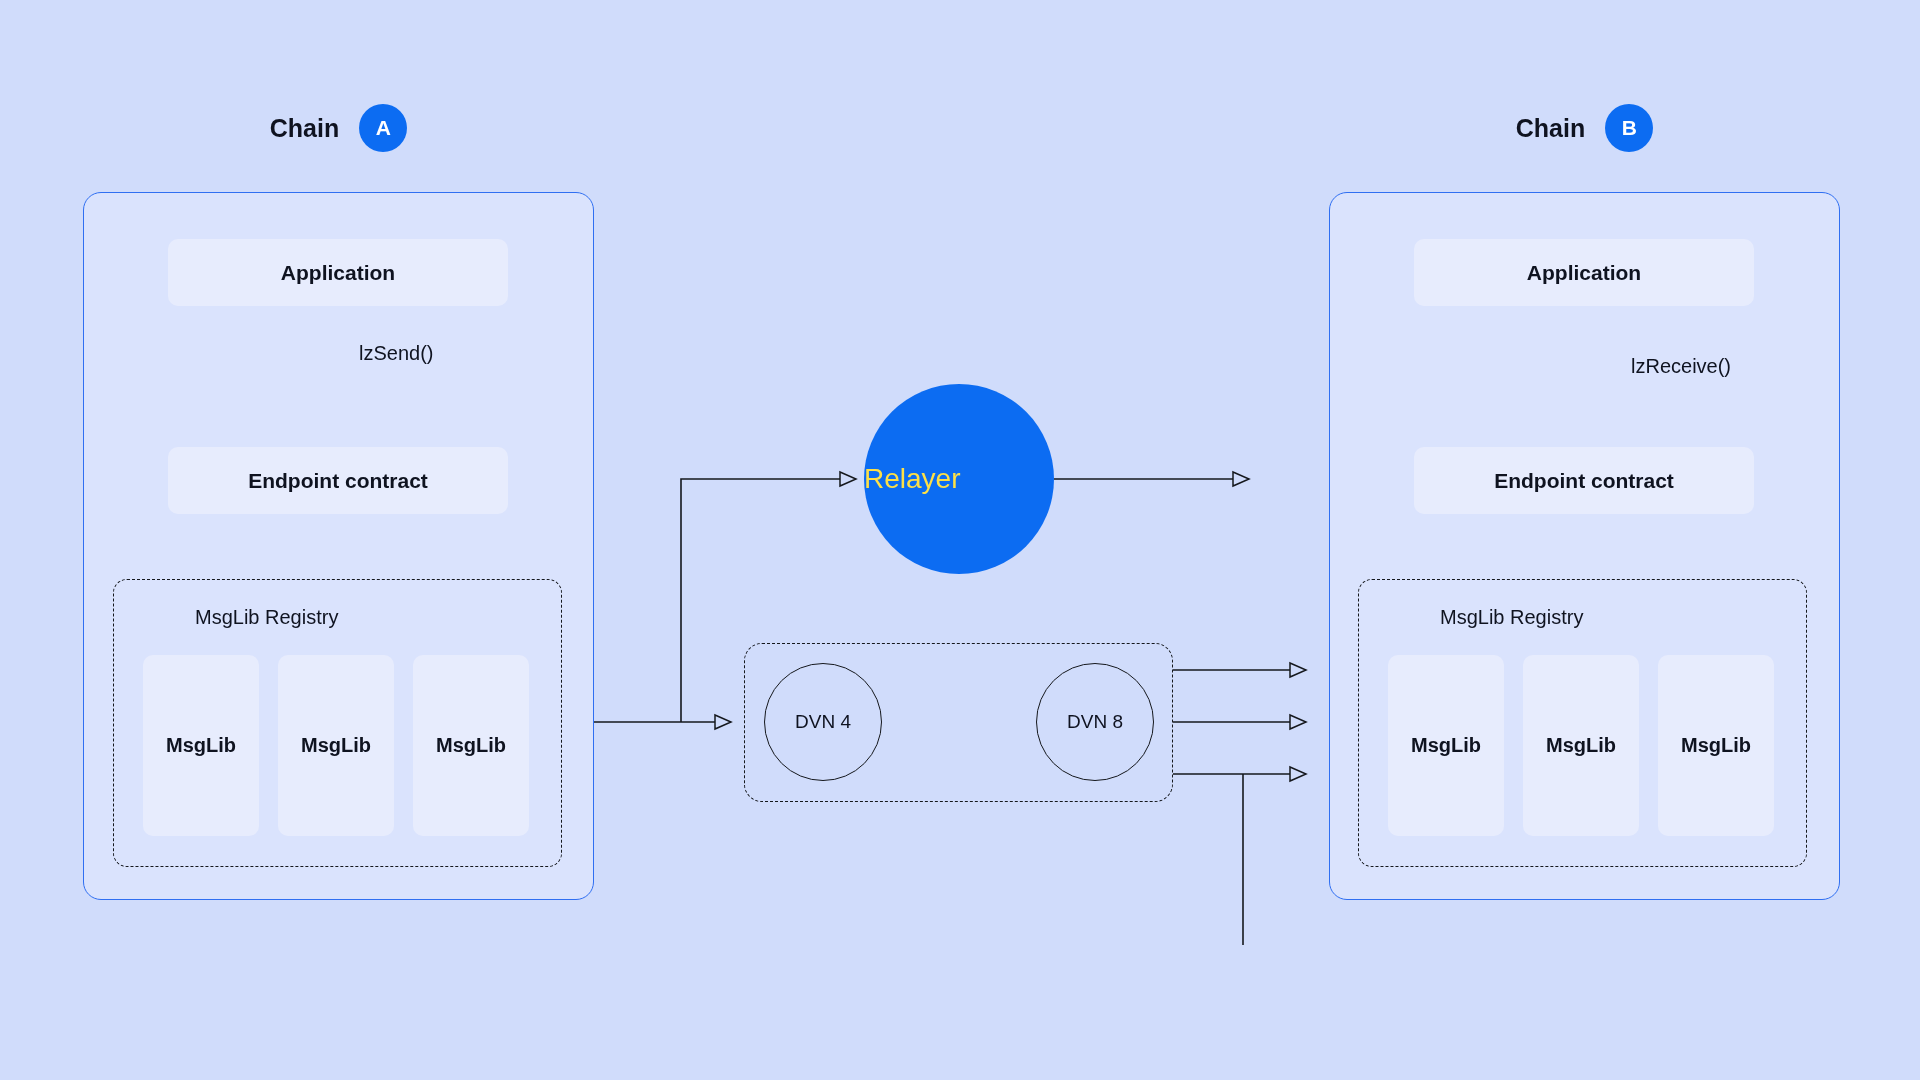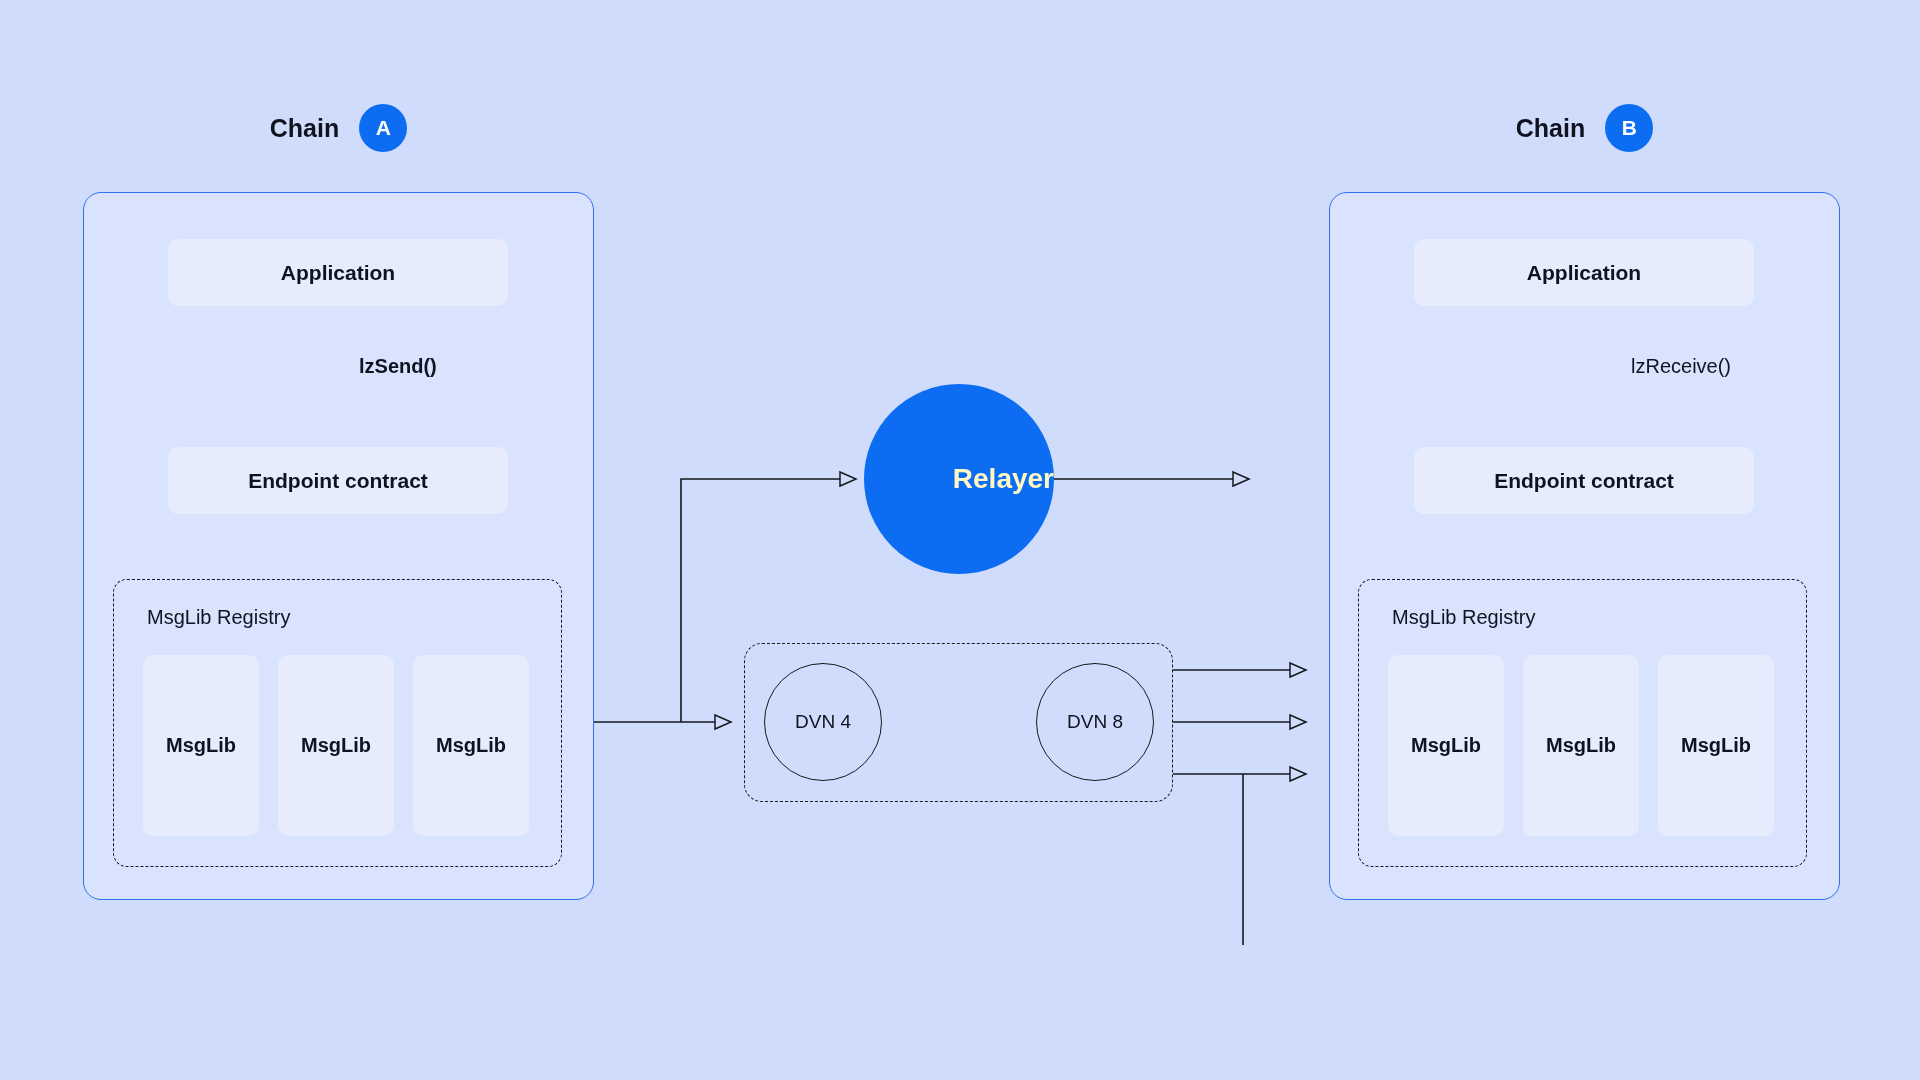--- a/index.html
+++ b/index.html
@@ -7,23 +7,23 @@
     position:relative;width:1920px;height:1080px;overflow:hidden;
     background:var(--background,#d0dcfb);
     font-family:"Liberation Sans",sans-serif;
     color:var(--ink,#0f1320);
   }
   .chain-heading{position:absolute;display:flex;align-items:center;justify-content:center;gap:20px;font-size:25px;font-weight:700;}
   .badge{width:48px;height:48px;border-radius:50%;background:var(--accent,#0c6cf2);color:#fff;display:flex;align-items:center;justify-content:center;font-size:21px;font-weight:700;}
   .chain-box{position:absolute;border:1.5px solid var(--chain-border,#2f6ff2);border-radius:18px;background:var(--chain-box-fill,#dae3fd);box-sizing:border-box;}
   .card{position:absolute;background:var(--card-fill,#e7ecfd);border-radius:10px;display:flex;align-items:center;justify-content:center;font-size:21px;font-weight:700;box-sizing:border-box;}
   .dashed{position:absolute;border:1.6px dashed var(--line,#15181d);border-radius:14px;box-sizing:border-box;}
-  .registry-label{position:absolute;font-size:20px;font-weight:400;}
+  .registry-label{position:absolute;font-size:20px;font-weight:400;margin-left:48px;}
   .flow-label{position:absolute;font-size:20px;font-weight:400;}
-  .relayer{position:absolute;border-radius:50%;background:var(--accent,#0c6cf2);color:#fef9c3;display:flex;align-items:center;justify-content:flex-end;font-size:28px;font-weight:700;}
+  .relayer{position:absolute;border-radius:50%;background:var(--accent,#0c6cf2);color:#fde047;display:flex;align-items:center;justify-content:flex-start;font-size:28px;font-weight:400;}
   .dvn{position:absolute;border:1.6px solid var(--line,#15181d);border-radius:50%;display:flex;align-items:center;justify-content:center;font-size:19px;font-weight:400;box-sizing:border-box;background:transparent;}
   .annotation{position:absolute;font-size:20px;font-weight:500;text-align:center;}
   svg.connectors{position:absolute;left:0;top:0;width:1920px;height:1080px;pointer-events:none;}
   svg.connectors path{fill:none;stroke:var(--line,#15181d);stroke-width:1.6;}
 </style>
 </head>
 <body>
 
 <div class="stage" style="--accent: #0c6cf2; --background: #d0dcfb; --chain-box-fill: #dae3fd; --chain-border: #2f6ff2; --card-fill: #e7ecfd; --line: #15181d; --ink: #0f1320;">
 
@@ -52,21 +52,21 @@
     <span>Chain</span>
     <span class="badge">A</span>
   </div>
 
   <div class="chain-box" style="left:83px;top:192px;width:511px;height:708px;"></div>
 
   <div class="card" style="left:168px;top:239px;width:340px;height:67px;">
     <span>Application</span>
   </div>
 
-  <div class="flow-label" style="left:359px;top:355px;font-weight:bold;">lzSend()</div>
+  <div class="flow-label" style="left:359px;top:342px;">lzSend()</div>
 
   <div class="card" style="left:168px;top:447px;width:340px;height:67px;">
     <span>Endpoint contract</span>
   </div>
 
   <div class="dashed" style="left:113px;top:579px;width:449px;height:288px;"></div>
   <div class="registry-label" style="left:147px;top:606px;">MsgLib Registry</div>
 
   <div class="card" style="left:143px;top:655px;width:116px;height:181px;font-size:20px;">
     <span>MsgLib</span>

